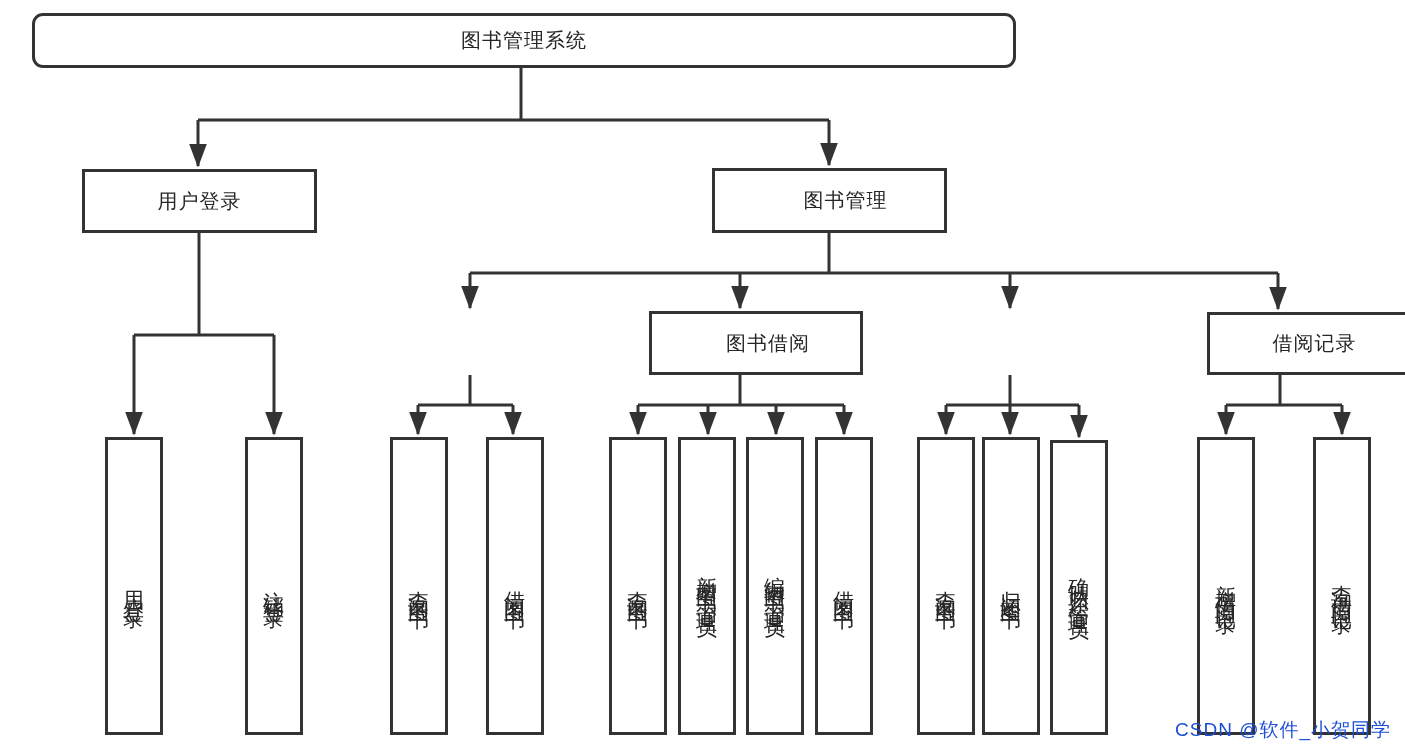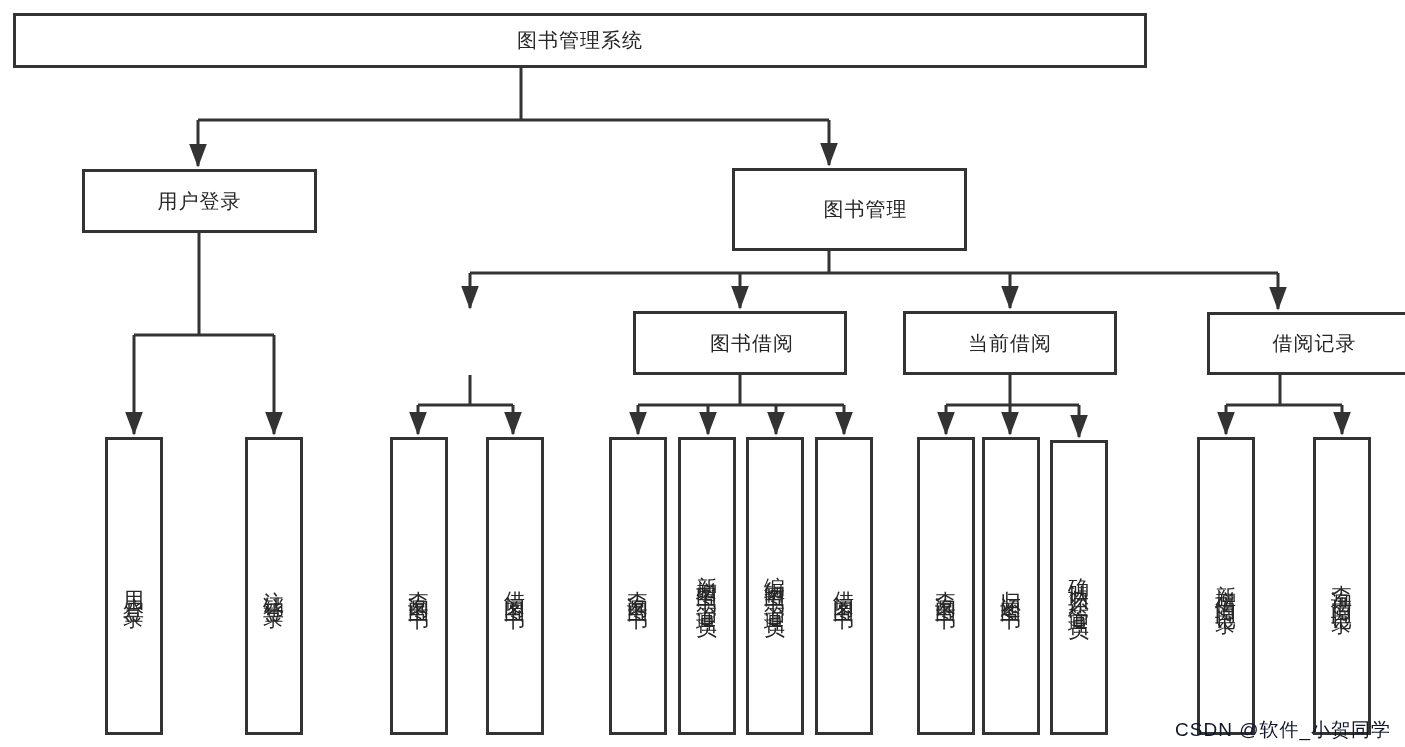--- a/index.html
+++ b/index.html
@@ -50,21 +50,21 @@
     writing-mode: vertical-rl;
     text-orientation: mixed;
     letter-spacing: 6px;
     line-height: 1;
   }
   .watermark {
     position: absolute;
     right: 14px;
     bottom: 4px;
     font-size: 19px;
-    color: #0f172a;
+    color: #1d4ed8;
     letter-spacing: 1px;
     white-space: nowrap;
     margin-left: 24px;
   }
 </style>
 </head>
 <body>
 
 <div class="stage">
 
@@ -98,27 +98,26 @@
     <line x1="708" y1="405" x2="708" y2="434" marker-end="url(#arrowhead)"></line>
     <line x1="776" y1="405" x2="776" y2="434" marker-end="url(#arrowhead)"></line>
     <line x1="844" y1="405" x2="844" y2="434" marker-end="url(#arrowhead)"></line>
     <line x1="946" y1="405" x2="946" y2="434" marker-end="url(#arrowhead)"></line>
     <line x1="1010" y1="405" x2="1010" y2="434" marker-end="url(#arrowhead)"></line>
     <line x1="1079" y1="405" x2="1079" y2="437" marker-end="url(#arrowhead)"></line>
     <line x1="1226" y1="405" x2="1226" y2="434" marker-end="url(#arrowhead)"></line>
     <line x1="1342" y1="405" x2="1342" y2="434" marker-end="url(#arrowhead)"></line>
   </svg>
 
-  <div class="node hnode" style="left:13px; top:13px; width:1134px; height:55px;">图书管理系统</div>
+  <div class="node hnode" style="left:32px; top:13px; width:984px; height:55px;border-radius:11px;">图书管理系统</div>
 
   <div class="node hnode" style="left:82px; top:169px; width:235px; height:64px;">用户登录</div>
-  <div class="node hnode" style="left:732px; top:168px; width:235px; height:83px;padding-left:32px;">图书管理</div>
+  <div class="node hnode" style="left:712px; top:168px; width:235px; height:65px;padding-left:32px;">图书管理</div>
 
-  <div class="node hnode" style="left:633px; top:311px; width:214px; height:64px;padding-left:24px;">图书借阅</div>
-  <div class="node hnode" style="left:903px; top:311px; width:214px; height:64px;">当前借阅</div>
+  <div class="node hnode" style="left:649px; top:311px; width:214px; height:64px;padding-left:24px;">图书借阅</div>
   <div class="node hnode" style="left:1207px; top:312px; width:215px; height:63px;">借阅记录</div>
 
   <div class="node vnode" style="left:105px;">
     <span class="vtext">用户登录</span>
   </div>
   <div class="node vnode" style="left:245px;">
     <span class="vtext">注销登录</span>
   </div>
 
   <div class="node vnode" style="left:390px;">

